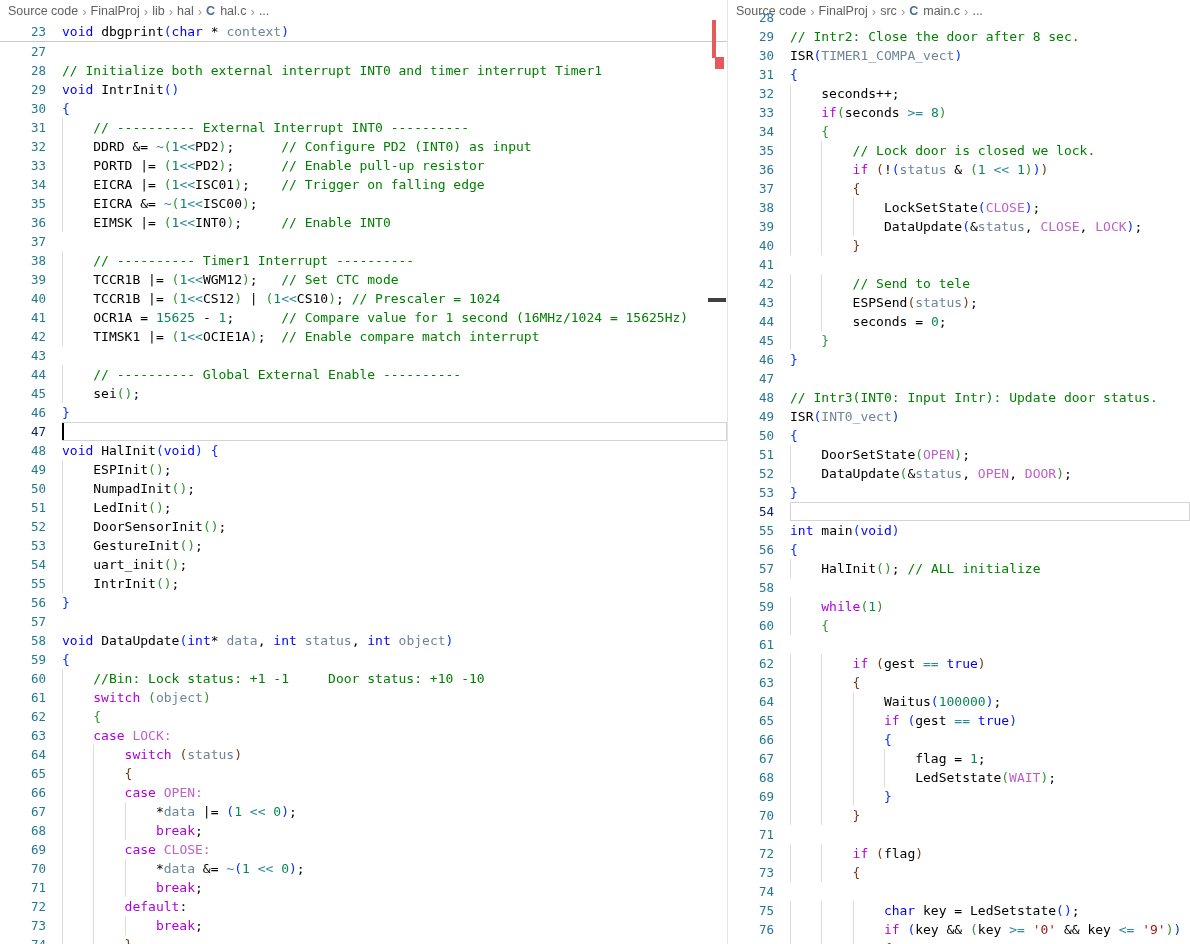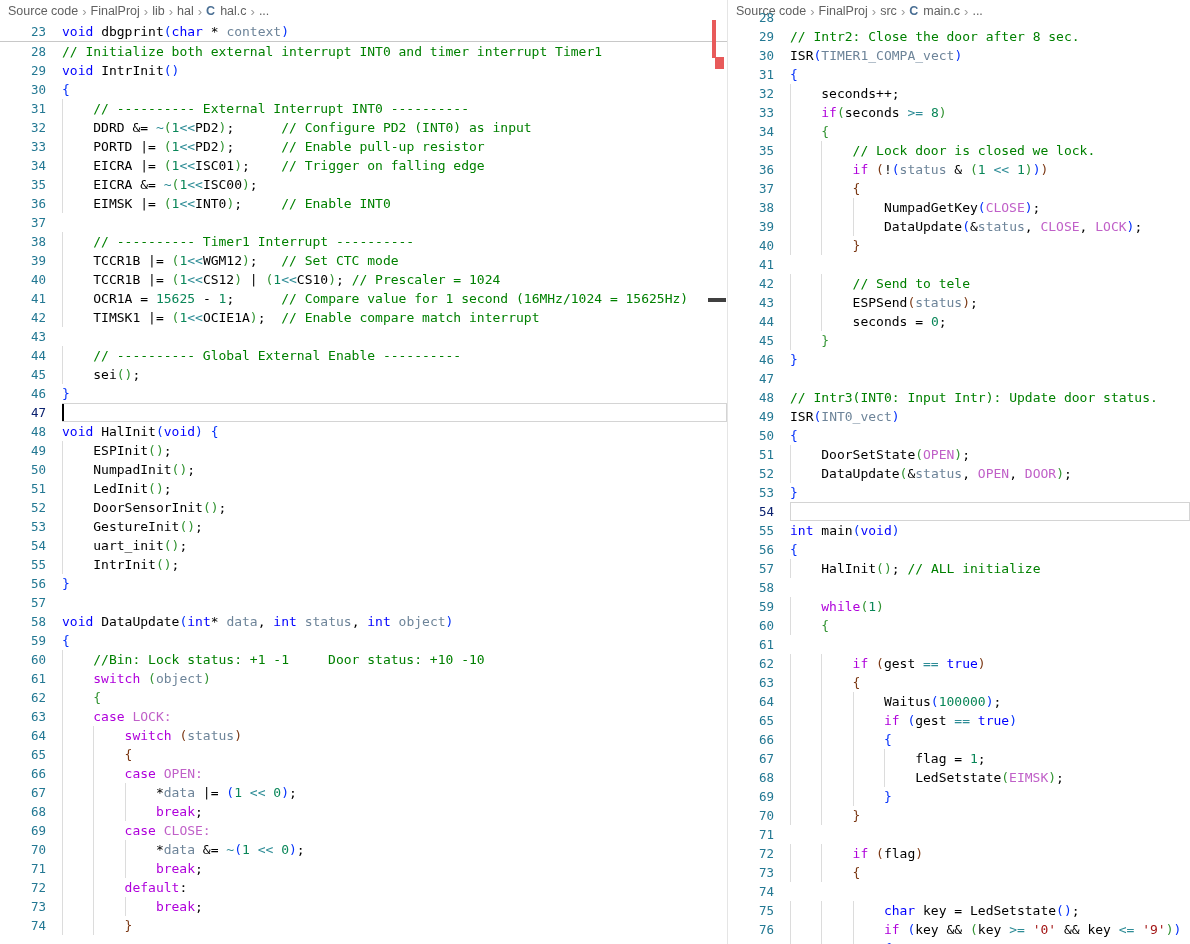--- a/index.html
+++ b/index.html
@@ -57,20 +57,21 @@
         <span class="bc-sep">›</span>
         <span class="bc-cicon">C</span>
         <span class="bc-item">hal.c</span>
         <span class="bc-sep">›</span>
         <span class="bc-more">...</span>
       </div>
     <div class="sticky">
         <div class="line"><span class="ln">23</span><span class="tx"><span class="tk">void</span><span class="tp"> dbgprint</span><span style="color: rgb(4, 49, 250);">(</span><span class="tk">char</span><span class="tp"> * </span><span class="tg">context</span><span style="color: rgb(4, 49, 250);">)</span></span></div>
       </div>
     <div class="coderows">
+        <div class="line"><span class="ln">27</span><span class="tx"></span></div>
         <div class="line"><span class="ln">28</span><span class="tx"><span class="tm">// Initialize both external interrupt INT0 and timer interrupt Timer1</span></span></div>
         <div class="line"><span class="ln">29</span><span class="tx"><span class="tk">void</span><span class="tp"> IntrInit</span><span style="color: rgb(4, 49, 250);">(</span><span style="color: rgb(4, 49, 250);">)</span></span></div>
         <div class="line"><span class="ln">30</span><span class="tx"><span style="color: rgb(4, 49, 250);">{</span></span></div>
         <div class="line"><span class="ln">31</span><span class="tx"><span class="ig">    </span><span class="tm">// ---------- External Interrupt INT0 ----------</span></span></div>
         <div class="line"><span class="ln">32</span><span class="tx"><span class="ig">    </span><span class="tp">DDRD &amp;= </span><span class="tt">~</span><span style="color: rgb(49, 147, 49);">(</span><span class="tn">1</span><span class="tt">&lt;&lt;</span><span class="tp">PD2</span><span style="color: rgb(49, 147, 49);">)</span><span class="tp">;      </span><span class="tm">// Configure PD2 (INT0) as input</span></span></div>
         <div class="line"><span class="ln">33</span><span class="tx"><span class="ig">    </span><span class="tp">PORTD |= </span><span style="color: rgb(49, 147, 49);">(</span><span class="tn">1</span><span class="tt">&lt;&lt;</span><span class="tp">PD2</span><span style="color: rgb(49, 147, 49);">)</span><span class="tp">;      </span><span class="tm">// Enable pull-up resistor</span></span></div>
         <div class="line"><span class="ln">34</span><span class="tx"><span class="ig">    </span><span class="tp">EICRA |= </span><span style="color: rgb(49, 147, 49);">(</span><span class="tn">1</span><span class="tt">&lt;&lt;</span><span class="tp">ISC01</span><span style="color: rgb(49, 147, 49);">)</span><span class="tp">;    </span><span class="tm">// Trigger on falling edge</span></span></div>
         <div class="line"><span class="ln">35</span><span class="tx"><span class="ig">    </span><span class="tp">EICRA &amp;= </span><span class="tt">~</span><span style="color: rgb(49, 147, 49);">(</span><span class="tn">1</span><span class="tt">&lt;&lt;</span><span class="tp">ISC00</span><span style="color: rgb(49, 147, 49);">)</span><span class="tp">;</span></span></div>
         <div class="line"><span class="ln">36</span><span class="tx"><span class="ig">    </span><span class="tp">EIMSK |= </span><span style="color: rgb(49, 147, 49);">(</span><span class="tn">1</span><span class="tt">&lt;&lt;</span><span class="tp">INT0</span><span style="color: rgb(49, 147, 49);">)</span><span class="tp">;     </span><span class="tm">// Enable INT0</span></span></div>
         <div class="line"><span class="ln">37</span><span class="tx"></span></div>
@@ -130,21 +131,21 @@
         <div class="line" style="margin-top: -14px;"><span class="ln">28</span><span class="tx"></span></div>
         <div class="line"><span class="ln">29</span><span class="tx"><span class="tm">// Intr2: Close the door after 8 sec.</span></span></div>
         <div class="line"><span class="ln">30</span><span class="tx"><span class="tp">ISR</span><span style="color: rgb(4, 49, 250);">(</span><span class="tg">TIMER1_COMPA_vect</span><span style="color: rgb(4, 49, 250);">)</span></span></div>
         <div class="line"><span class="ln">31</span><span class="tx"><span style="color: rgb(4, 49, 250);">{</span></span></div>
         <div class="line"><span class="ln">32</span><span class="tx"><span class="ig">    </span><span class="tp">seconds++;</span></span></div>
         <div class="line"><span class="ln">33</span><span class="tx"><span class="ig">    </span><span class="tc">if</span><span style="color: rgb(49, 147, 49);">(</span><span class="tp">seconds </span><span class="tt">&gt;=</span><span class="tp"> </span><span class="tn">8</span><span style="color: rgb(49, 147, 49);">)</span></span></div>
         <div class="line"><span class="ln">34</span><span class="tx"><span class="ig">    </span><span style="color: rgb(49, 147, 49);">{</span></span></div>
         <div class="line"><span class="ln">35</span><span class="tx"><span class="ig">    </span><span class="ig">    </span><span class="tm">// Lock door is closed we lock.</span></span></div>
         <div class="line"><span class="ln">36</span><span class="tx"><span class="ig">    </span><span class="ig">    </span><span class="tc">if</span><span class="tp"> </span><span style="color: rgb(123, 56, 20);">(</span><span class="tp">!</span><span style="color: rgb(4, 49, 250);">(</span><span class="tg">status</span><span class="tp"> &amp; </span><span style="color: rgb(49, 147, 49);">(</span><span class="tn">1</span><span class="tp"> </span><span class="tt">&lt;&lt;</span><span class="tp"> </span><span class="tn">1</span><span style="color: rgb(49, 147, 49);">)</span><span style="color: rgb(4, 49, 250);">)</span><span style="color: rgb(123, 56, 20);">)</span></span></div>
         <div class="line"><span class="ln">37</span><span class="tx"><span class="ig">    </span><span class="ig">    </span><span style="color: rgb(123, 56, 20);">{</span></span></div>
-        <div class="line"><span class="ln">38</span><span class="tx"><span class="ig">    </span><span class="ig">    </span><span class="ig">    </span><span class="tp">NumpadGetKey</span><span style="color: rgb(4, 49, 250);">(</span><span class="te">CLOSE</span><span style="color: rgb(4, 49, 250);">)</span><span class="tp">;</span></span></div>
+        <div class="line"><span class="ln">38</span><span class="tx"><span class="ig">    </span><span class="ig">    </span><span class="ig">    </span><span class="tp">LockSetState</span><span style="color: rgb(4, 49, 250);">(</span><span class="te">CLOSE</span><span style="color: rgb(4, 49, 250);">)</span><span class="tp">;</span></span></div>
         <div class="line"><span class="ln">39</span><span class="tx"><span class="ig">    </span><span class="ig">    </span><span class="ig">    </span><span class="tp">DataUpdate</span><span style="color: rgb(4, 49, 250);">(</span><span class="tp">&amp;</span><span class="tg">status</span><span class="tp">, </span><span class="te">CLOSE</span><span class="tp">, </span><span class="te">LOCK</span><span style="color: rgb(4, 49, 250);">)</span><span class="tp">;</span></span></div>
         <div class="line"><span class="ln">40</span><span class="tx"><span class="ig">    </span><span class="ig">    </span><span style="color: rgb(123, 56, 20);">}</span></span></div>
         <div class="line"><span class="ln">41</span><span class="tx"></span></div>
         <div class="line"><span class="ln">42</span><span class="tx"><span class="ig">    </span><span class="ig">    </span><span class="tm">// Send to tele</span></span></div>
         <div class="line"><span class="ln">43</span><span class="tx"><span class="ig">    </span><span class="ig">    </span><span class="tp">ESPSend</span><span style="color: rgb(123, 56, 20);">(</span><span class="tg">status</span><span style="color: rgb(123, 56, 20);">)</span><span class="tp">;</span></span></div>
         <div class="line"><span class="ln">44</span><span class="tx"><span class="ig">    </span><span class="ig">    </span><span class="tp">seconds = </span><span class="tn">0</span><span class="tp">;</span></span></div>
         <div class="line"><span class="ln">45</span><span class="tx"><span class="ig">    </span><span style="color: rgb(49, 147, 49);">}</span></span></div>
         <div class="line"><span class="ln">46</span><span class="tx"><span style="color: rgb(4, 49, 250);">}</span></span></div>
         <div class="line"><span class="ln">47</span><span class="tx"></span></div>
         <div class="line"><span class="ln">48</span><span class="tx"><span class="tm">// Intr3(INT0: Input Intr): Update door status.</span></span></div>
@@ -160,21 +161,21 @@
         <div class="line"><span class="ln">58</span><span class="tx"></span></div>
         <div class="line"><span class="ln">59</span><span class="tx"><span class="ig">    </span><span class="tc">while</span><span style="color: rgb(49, 147, 49);">(</span><span class="tn">1</span><span style="color: rgb(49, 147, 49);">)</span></span></div>
         <div class="line"><span class="ln">60</span><span class="tx"><span class="ig">    </span><span style="color: rgb(49, 147, 49);">{</span></span></div>
         <div class="line"><span class="ln">61</span></div>
         <div class="line"><span class="ln">62</span><span class="tx"><span class="ig">    </span><span class="ig">    </span><span class="tc">if</span><span class="tp"> </span><span style="color: rgb(123, 56, 20);">(</span><span class="tp">gest </span><span class="tt">==</span><span class="tp"> </span><span class="tk">true</span><span style="color: rgb(123, 56, 20);">)</span></span></div>
         <div class="line"><span class="ln">63</span><span class="tx"><span class="ig">    </span><span class="ig">    </span><span style="color: rgb(123, 56, 20);">{</span></span></div>
         <div class="line"><span class="ln">64</span><span class="tx"><span class="ig">    </span><span class="ig">    </span><span class="ig">    </span><span class="tp">Waitus</span><span style="color: rgb(4, 49, 250);">(</span><span class="tn">100000</span><span style="color: rgb(4, 49, 250);">)</span><span class="tp">;</span></span></div>
         <div class="line"><span class="ln">65</span><span class="tx"><span class="ig">    </span><span class="ig">    </span><span class="ig">    </span><span class="tc">if</span><span class="tp"> </span><span style="color: rgb(4, 49, 250);">(</span><span class="tp">gest </span><span class="tt">==</span><span class="tp"> </span><span class="tk">true</span><span style="color: rgb(4, 49, 250);">)</span></span></div>
         <div class="line"><span class="ln">66</span><span class="tx"><span class="ig">    </span><span class="ig">    </span><span class="ig">    </span><span style="color: rgb(4, 49, 250);">{</span></span></div>
         <div class="line"><span class="ln">67</span><span class="tx"><span class="ig">    </span><span class="ig">    </span><span class="ig">    </span><span class="ig">    </span><span class="tp">flag = </span><span class="tn">1</span><span class="tp">;</span></span></div>
-        <div class="line"><span class="ln">68</span><span class="tx"><span class="ig">    </span><span class="ig">    </span><span class="ig">    </span><span class="ig">    </span><span class="tp">LedSetstate</span><span style="color: rgb(49, 147, 49);">(</span><span class="te">EIMSK</span><span style="color: rgb(49, 147, 49);">)</span><span class="tp">;</span></span></div>
+        <div class="line"><span class="ln">68</span><span class="tx"><span class="ig">    </span><span class="ig">    </span><span class="ig">    </span><span class="ig">    </span><span class="tp">LedSetstate</span><span style="color: rgb(49, 147, 49);">(</span><span class="te">WAIT</span><span style="color: rgb(49, 147, 49);">)</span><span class="tp">;</span></span></div>
         <div class="line"><span class="ln">69</span><span class="tx"><span class="ig">    </span><span class="ig">    </span><span class="ig">    </span><span style="color: rgb(4, 49, 250);">}</span></span></div>
         <div class="line"><span class="ln">70</span><span class="tx"><span class="ig">    </span><span class="ig">    </span><span style="color: rgb(123, 56, 20);">}</span></span></div>
         <div class="line"><span class="ln">71</span><span class="tx"></span></div>
         <div class="line"><span class="ln">72</span><span class="tx"><span class="ig">    </span><span class="ig">    </span><span class="tc">if</span><span class="tp"> </span><span style="color: rgb(123, 56, 20);">(</span><span class="tp">flag</span><span style="color: rgb(123, 56, 20);">)</span></span></div>
         <div class="line"><span class="ln">73</span><span class="tx"><span class="ig">    </span><span class="ig">    </span><span style="color: rgb(123, 56, 20);">{</span></span></div>
         <div class="line"><span class="ln">74</span></div>
         <div class="line"><span class="ln">75</span><span class="tx"><span class="ig">    </span><span class="ig">    </span><span class="ig">    </span><span class="tk">char</span><span class="tp"> key = LedSetstate</span><span style="color: rgb(4, 49, 250);">(</span><span style="color: rgb(4, 49, 250);">)</span><span class="tp">;</span></span></div>
         <div class="line"><span class="ln">76</span><span class="tx"><span class="ig">    </span><span class="ig">    </span><span class="ig">    </span><span class="tc">if</span><span class="tp"> </span><span style="color: rgb(4, 49, 250);">(</span><span class="tp">key &amp;&amp; </span><span style="color: rgb(49, 147, 49);">(</span><span class="tp">key </span><span class="tt">&gt;=</span><span class="tp"> </span><span class="ts">'0'</span><span class="tp"> &amp;&amp; key </span><span class="tt">&lt;=</span><span class="tp"> </span><span class="ts">'9'</span><span style="color: rgb(49, 147, 49);">)</span><span style="color: rgb(4, 49, 250);">)</span></span></div>
         <div class="line"><span class="ln">77</span><span class="tx"><span class="ig">    </span><span class="ig">    </span><span class="ig">    </span><span style="color: rgb(4, 49, 250);">{</span></span></div>
       </div>

